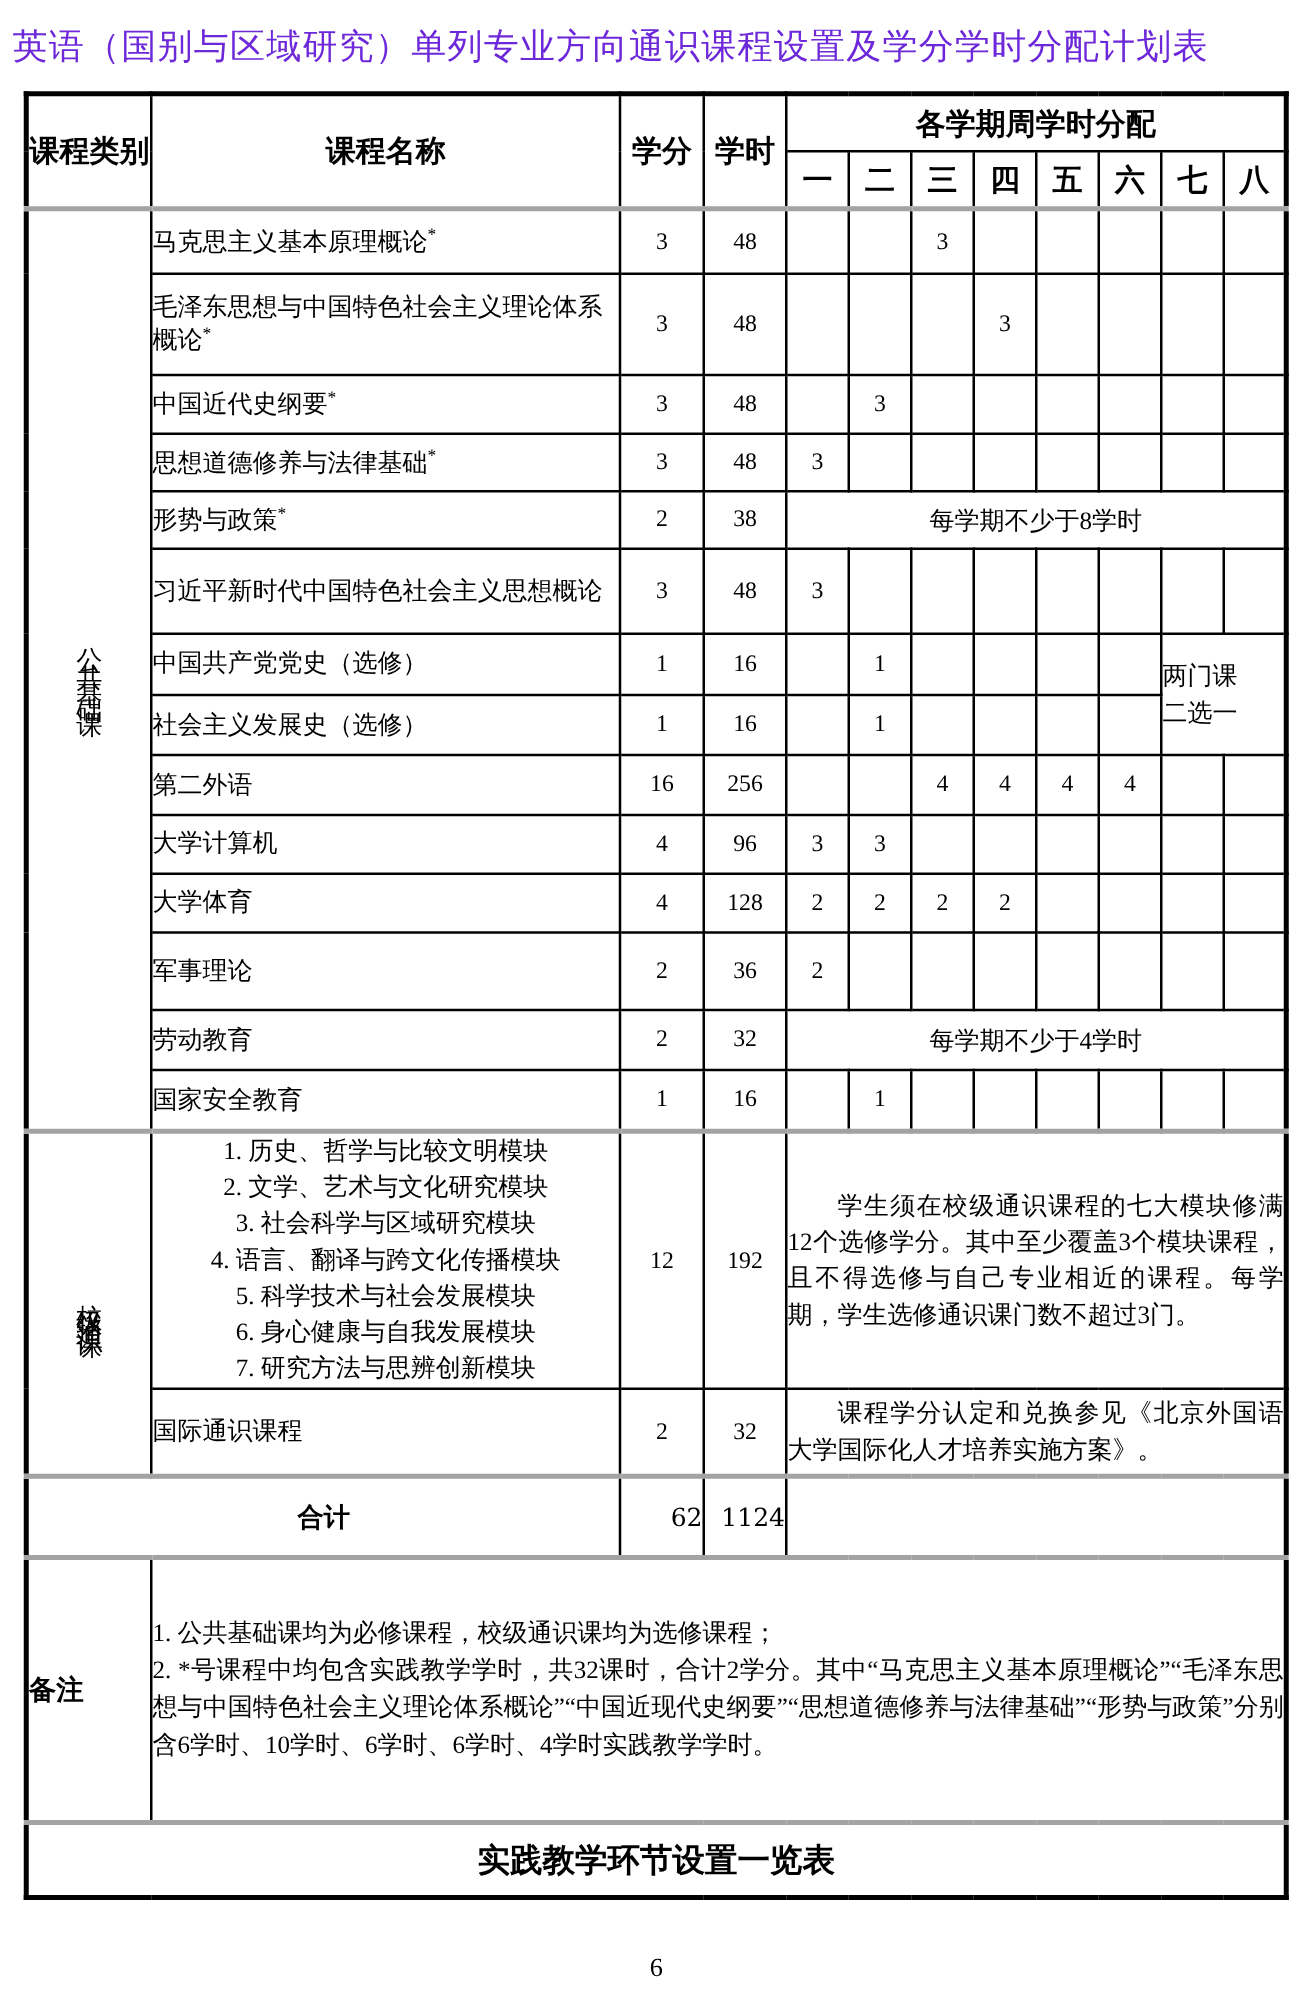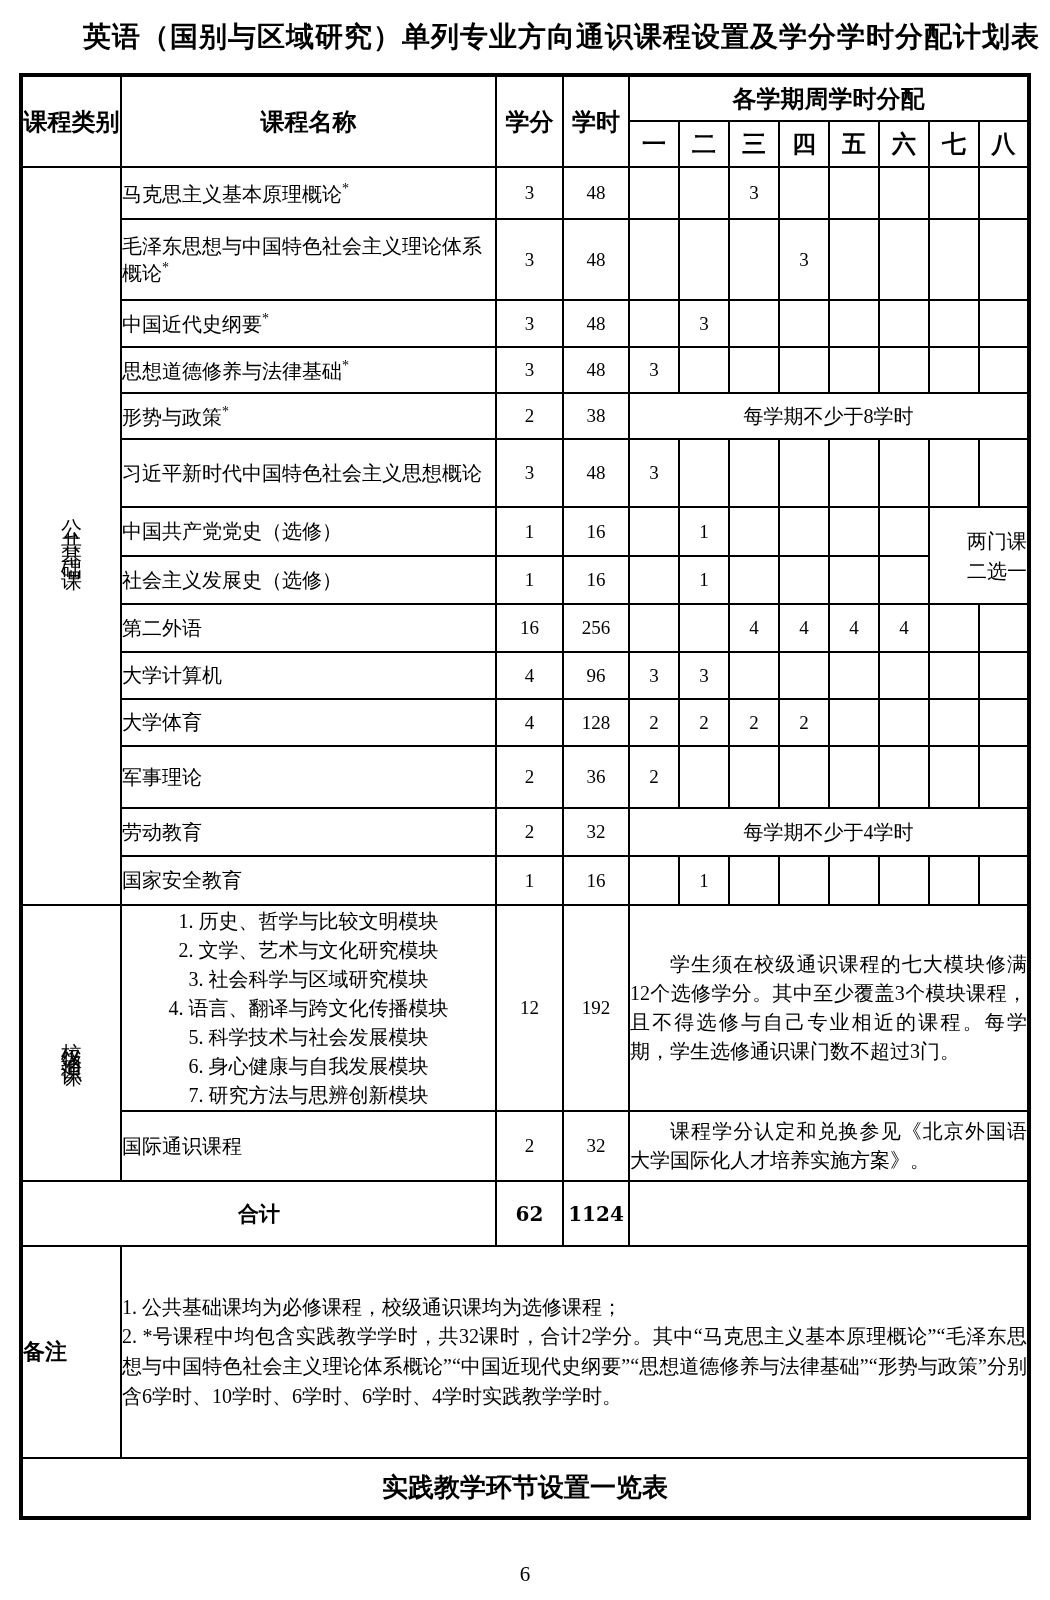--- a/index.html
+++ b/index.html
@@ -8,80 +8,80 @@
     position: relative;
     width: 1050px;
     height: 1600px;
     background: #ffffff;
     color: #000;
     font-family: "Liberation Serif", serif;
     overflow: hidden;
   }
   .doc-title {
     margin: 18px 10px 0;
-    text-align: right;
+    text-align: left;
     font-family: "Liberation Sans", sans-serif;
-    font-weight: bold;
+    font-weight: normal;
     font-size: 28px;
     letter-spacing: 1px;
-    color: #000000;
+    color: #6d28d9;
   }
   table.main {
     border-collapse: collapse;
     table-layout: fixed;
     width: 1008px;
     margin: 17px auto 0;
     border: 4px solid #000;
   }
   table.main td, table.main th {
     border: 2px solid #000;
     padding: 0;
     vertical-align: middle;
     overflow: hidden;
   }
-  tr.sep td, tr.sep th { border-top: 2px solid #a3a3a3; }
+  tr.sep td, tr.sep th { border-top: 4px solid #a3a3a3; }
 
   th.head {
     font-family: "Liberation Sans", sans-serif;
     font-weight: bold;
     font-size: 24px;
     text-align: center;
   }
   .name-cell {
     text-align: left;
     padding: 3px 8px;
     font-size: 20px;
     line-height: 1.25;
   }
   .name-cell sup { font-size: 14px; }
   .num-cell { text-align: center; font-size: 19px; }
   .sem-cell { text-align: center; font-size: 19px; }
   .sem-note-cell { text-align: center; font-size: 20px; }
-  .two-course-cell { text-align: right; font-size: 20px; line-height: 1.5; }
+  .two-course-cell { text-align: left; font-size: 20px; line-height: 1.5; }
 
   .vcell { text-align: center; vertical-align: middle; }
   .vtext {
     display: inline-block;
     writing-mode: vertical-rl;
     text-orientation: upright;
     font-size: 21px;
   }
   .vtext-lg { letter-spacing: 13px; }
   .vtext-sm { letter-spacing: 6px; }
 
   .modules-cell { padding: 8px 8px; font-size: 20px; }
   .modules-cell div { line-height: 29px; text-align: center; }
   .note-cell { padding: 6px 10px; font-size: 20px; }
   .note-cell div {
     text-indent: 2em;
     text-align: justify;
     line-height: 1.45;
   }
   .total-label { text-align: center; font-weight: bold; font-size: 21px; }
-  .total-num { text-align: center; font-weight: bold; font-size: 20px; font-family: "DejaVu Serif", serif; }
+  .total-num { text-align: right; font-weight: normal; font-size: 20px; font-family: "DejaVu Serif", serif; }
 
   .remark-label { text-align: left; font-weight: bold; font-size: 22px; }
   .remark-body { padding: 10px 12px; font-size: 20px; vertical-align: middle; }
   .remark-body div { line-height: 1.48; text-align: justify; }
 
   .footer-cell {
     text-align: center;
     font-family: "Liberation Sans", sans-serif;
     font-weight: bold;
     font-size: 26px;

